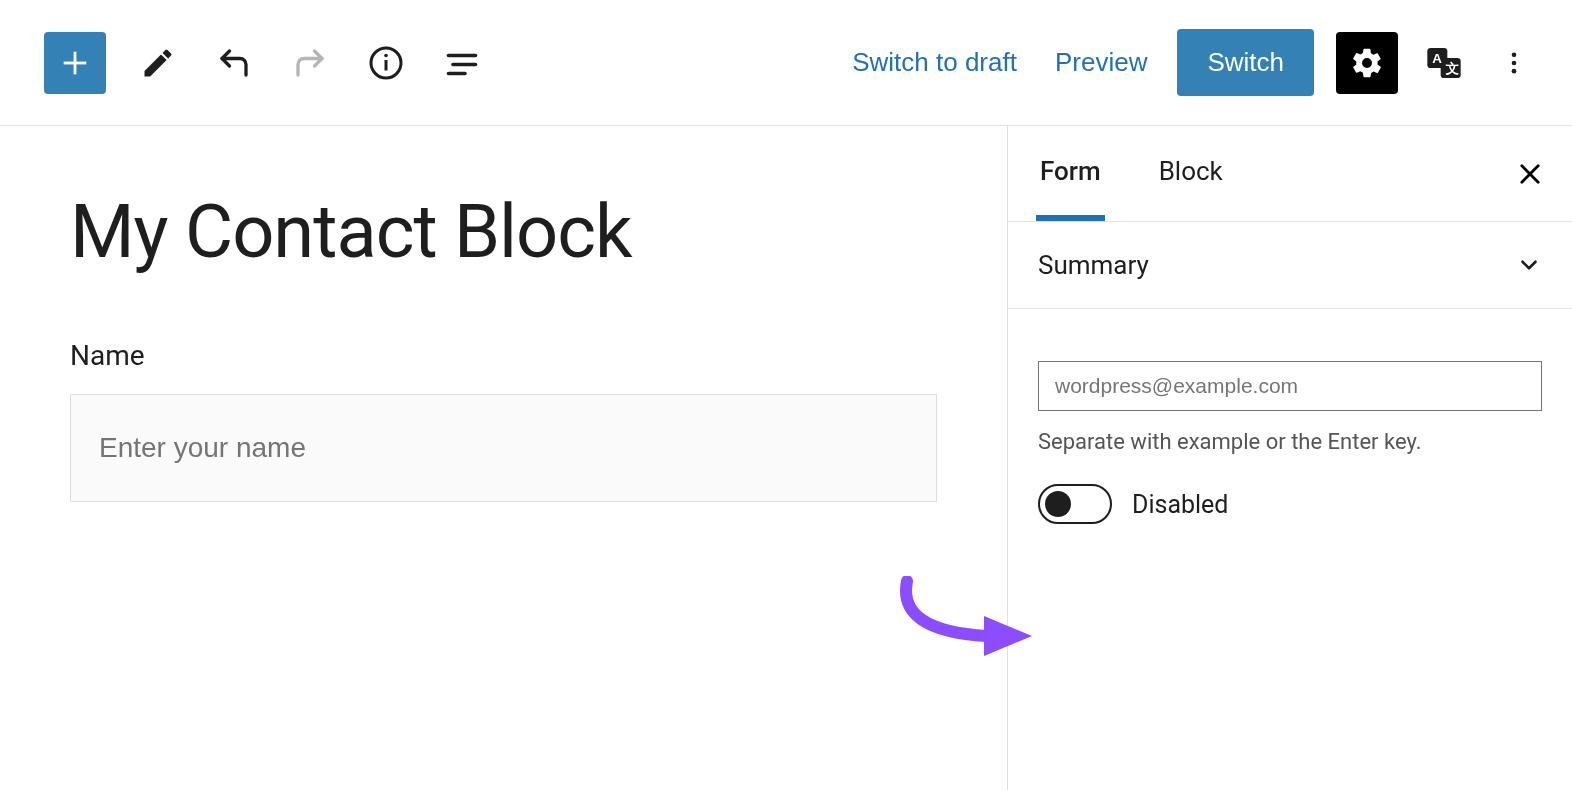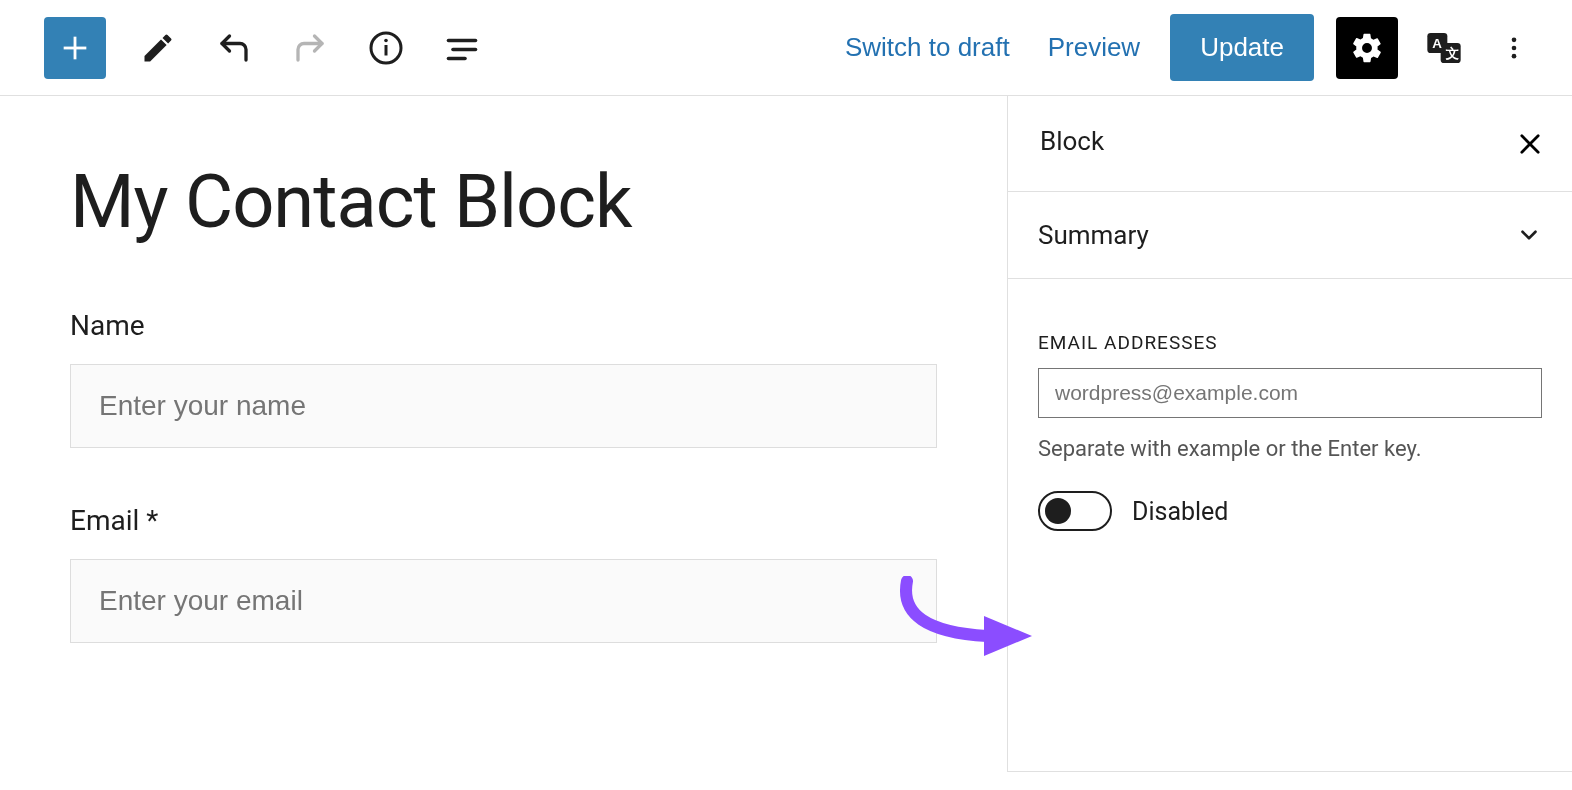--- a/index.html
+++ b/index.html
@@ -9,21 +9,21 @@
     background: #fff;
     color: #1e1e1e;
     width: 1572px;
     height: 790px;
     overflow: hidden;
     position: relative;
   }
 
   
   .toolbar {
-    height: 96px;
+    height: 126px;
     border-bottom: 1px solid #e0e0e0;
     display: flex;
     align-items: center;
     justify-content: space-between;
     padding: 0 34px 0 44px;
     gap: 8px;
   }
   .toolbar-left, .toolbar-right { display: flex; align-items: center; }
   .toolbar-left > * { margin-right: 28px; }
   .toolbar-right > * { margin-left: 22px; }
@@ -81,21 +81,21 @@
     margin-bottom: 64px;
   }
   .field { margin-bottom: 56px; max-width: 870px; }
   .field-label {
     font-size: 28px;
     margin-bottom: 22px;
     display: block;
   }
   .field-input {
     width: 100%;
-    height: 84px;
+    height: 108px;
     border: 1px solid #ddd;
     background: #fafafa;
     font-size: 28px;
     padding: 0 28px;
     color: #1e1e1e;
   }
   .field-input::placeholder { color: #757575; }
 
   
   .sidebar {
@@ -242,21 +242,21 @@
           <line x1="3" y1="7" x2="21" y2="7"></line>
           <line x1="6" y1="13" x2="21" y2="13"></line>
           <line x1="3" y1="19" x2="14" y2="19"></line>
         </svg>
     </button>
   </div>
 
   <div class="toolbar-right">
     <button class="link-btn">Switch to draft</button>
     <button class="link-btn">Preview</button>
-    <button class="btn-update">Update</button>
+    <button class="btn-update">Switch</button>
     <button class="btn-square btn-settings">
       <svg width="34" height="34" viewBox="0 0 24 24" fill="white">
           <path d="M19.4 13a7.8 7.8 0 0 0 .1-1 7.8 7.8 0 0 0-.1-1l2.1-1.6a.5.5 0 0 0 .1-.6l-2-3.5a.5.5 0 0 0-.6-.2l-2.5 1a7.3 7.3 0 0 0-1.7-1l-.4-2.6A.5.5 0 0 0 14 2h-4a.5.5 0 0 0-.5.4l-.4 2.6a7.3 7.3 0 0 0-1.7 1l-2.5-1a.5.5 0 0 0-.6.2l-2 3.5a.5.5 0 0 0 .1.6L4.5 11a7.8 7.8 0 0 0-.1 1 7.8 7.8 0 0 0 .1 1l-2.1 1.6a.5.5 0 0 0-.1.6l2 3.5a.5.5 0 0 0 .6.2l2.5-1a7.3 7.3 0 0 0 1.7 1l.4 2.6A.5.5 0 0 0 10 22h4a.5.5 0 0 0 .5-.4l.4-2.6a7.3 7.3 0 0 0 1.7-1l2.5 1a.5.5 0 0 0 .6-.2l2-3.5a.5.5 0 0 0-.1-.6Zm-7.4 2.5A3.5 3.5 0 1 1 15.5 12 3.5 3.5 0 0 1 12 15.5Z"></path>
         </svg>
     </button>
     <button class="toolbar-icon-btn">
       <svg width="40" height="40" viewBox="0 0 24 24" fill="currentColor">
           <rect x="2" y="3" width="12" height="12" rx="2"></rect>
           <rect x="10" y="9" width="12" height="12" rx="2"></rect>
           <text x="5" y="12" font-size="8" fill="white" font-weight="bold">A</text>
@@ -276,49 +276,45 @@
 <div class="workspace">
 
   <div class="canvas">
     <h1 class="form-title">My Contact Block</h1>
 
     <div class="field">
       <label class="field-label">Name</label>
       <input class="field-input" placeholder="Enter your name" style="">
     </div>
 
-    <div class="field">
-      <label class="field-label">Email *</label>
-      <input class="field-input" placeholder="Enter your email" style="">
-    </div>
   </div>
 
   <div class="sidebar">
     <div class="sidebar-tabs">
+      <div class="tab active">Form</div>
       <div class="tab">Block</div>
       <button class="tab-close">
         <svg width="28" height="28" viewBox="0 0 24 24" fill="none" stroke="currentColor" stroke-width="2.4" stroke-linecap="round">
             <line x1="5" y1="5" x2="19" y2="19"></line>
             <line x1="19" y1="5" x2="5" y2="19"></line>
           </svg>
       </button>
     </div>
 
     <div class="panel">
       <div class="panel-header">
         <span class="panel-title">Summary</span>
         <svg width="26" height="26" viewBox="0 0 24 24" fill="none" stroke="currentColor" stroke-width="2.4" stroke-linecap="round" stroke-linejoin="round">
             <polyline points="6 9 12 15 18 9"></polyline>
           </svg>
       </div>
     </div>
 
     <div class="panel" style="border-bottom:none;">
       <div class="panel-body">
-        <label class="field-sublabel">EMAIL ADDRESSES</label>
         <input class="email-input" placeholder="wordpress@example.com" style="">
         <div class="help-text">Separate with example or the Enter key.</div>
 
         <div class="toggle-row">
           <div class="toggle">
             <div class="toggle-knob"></div>
           </div>
           <span class="toggle-label">Disabled</span>
         </div>
       </div>

